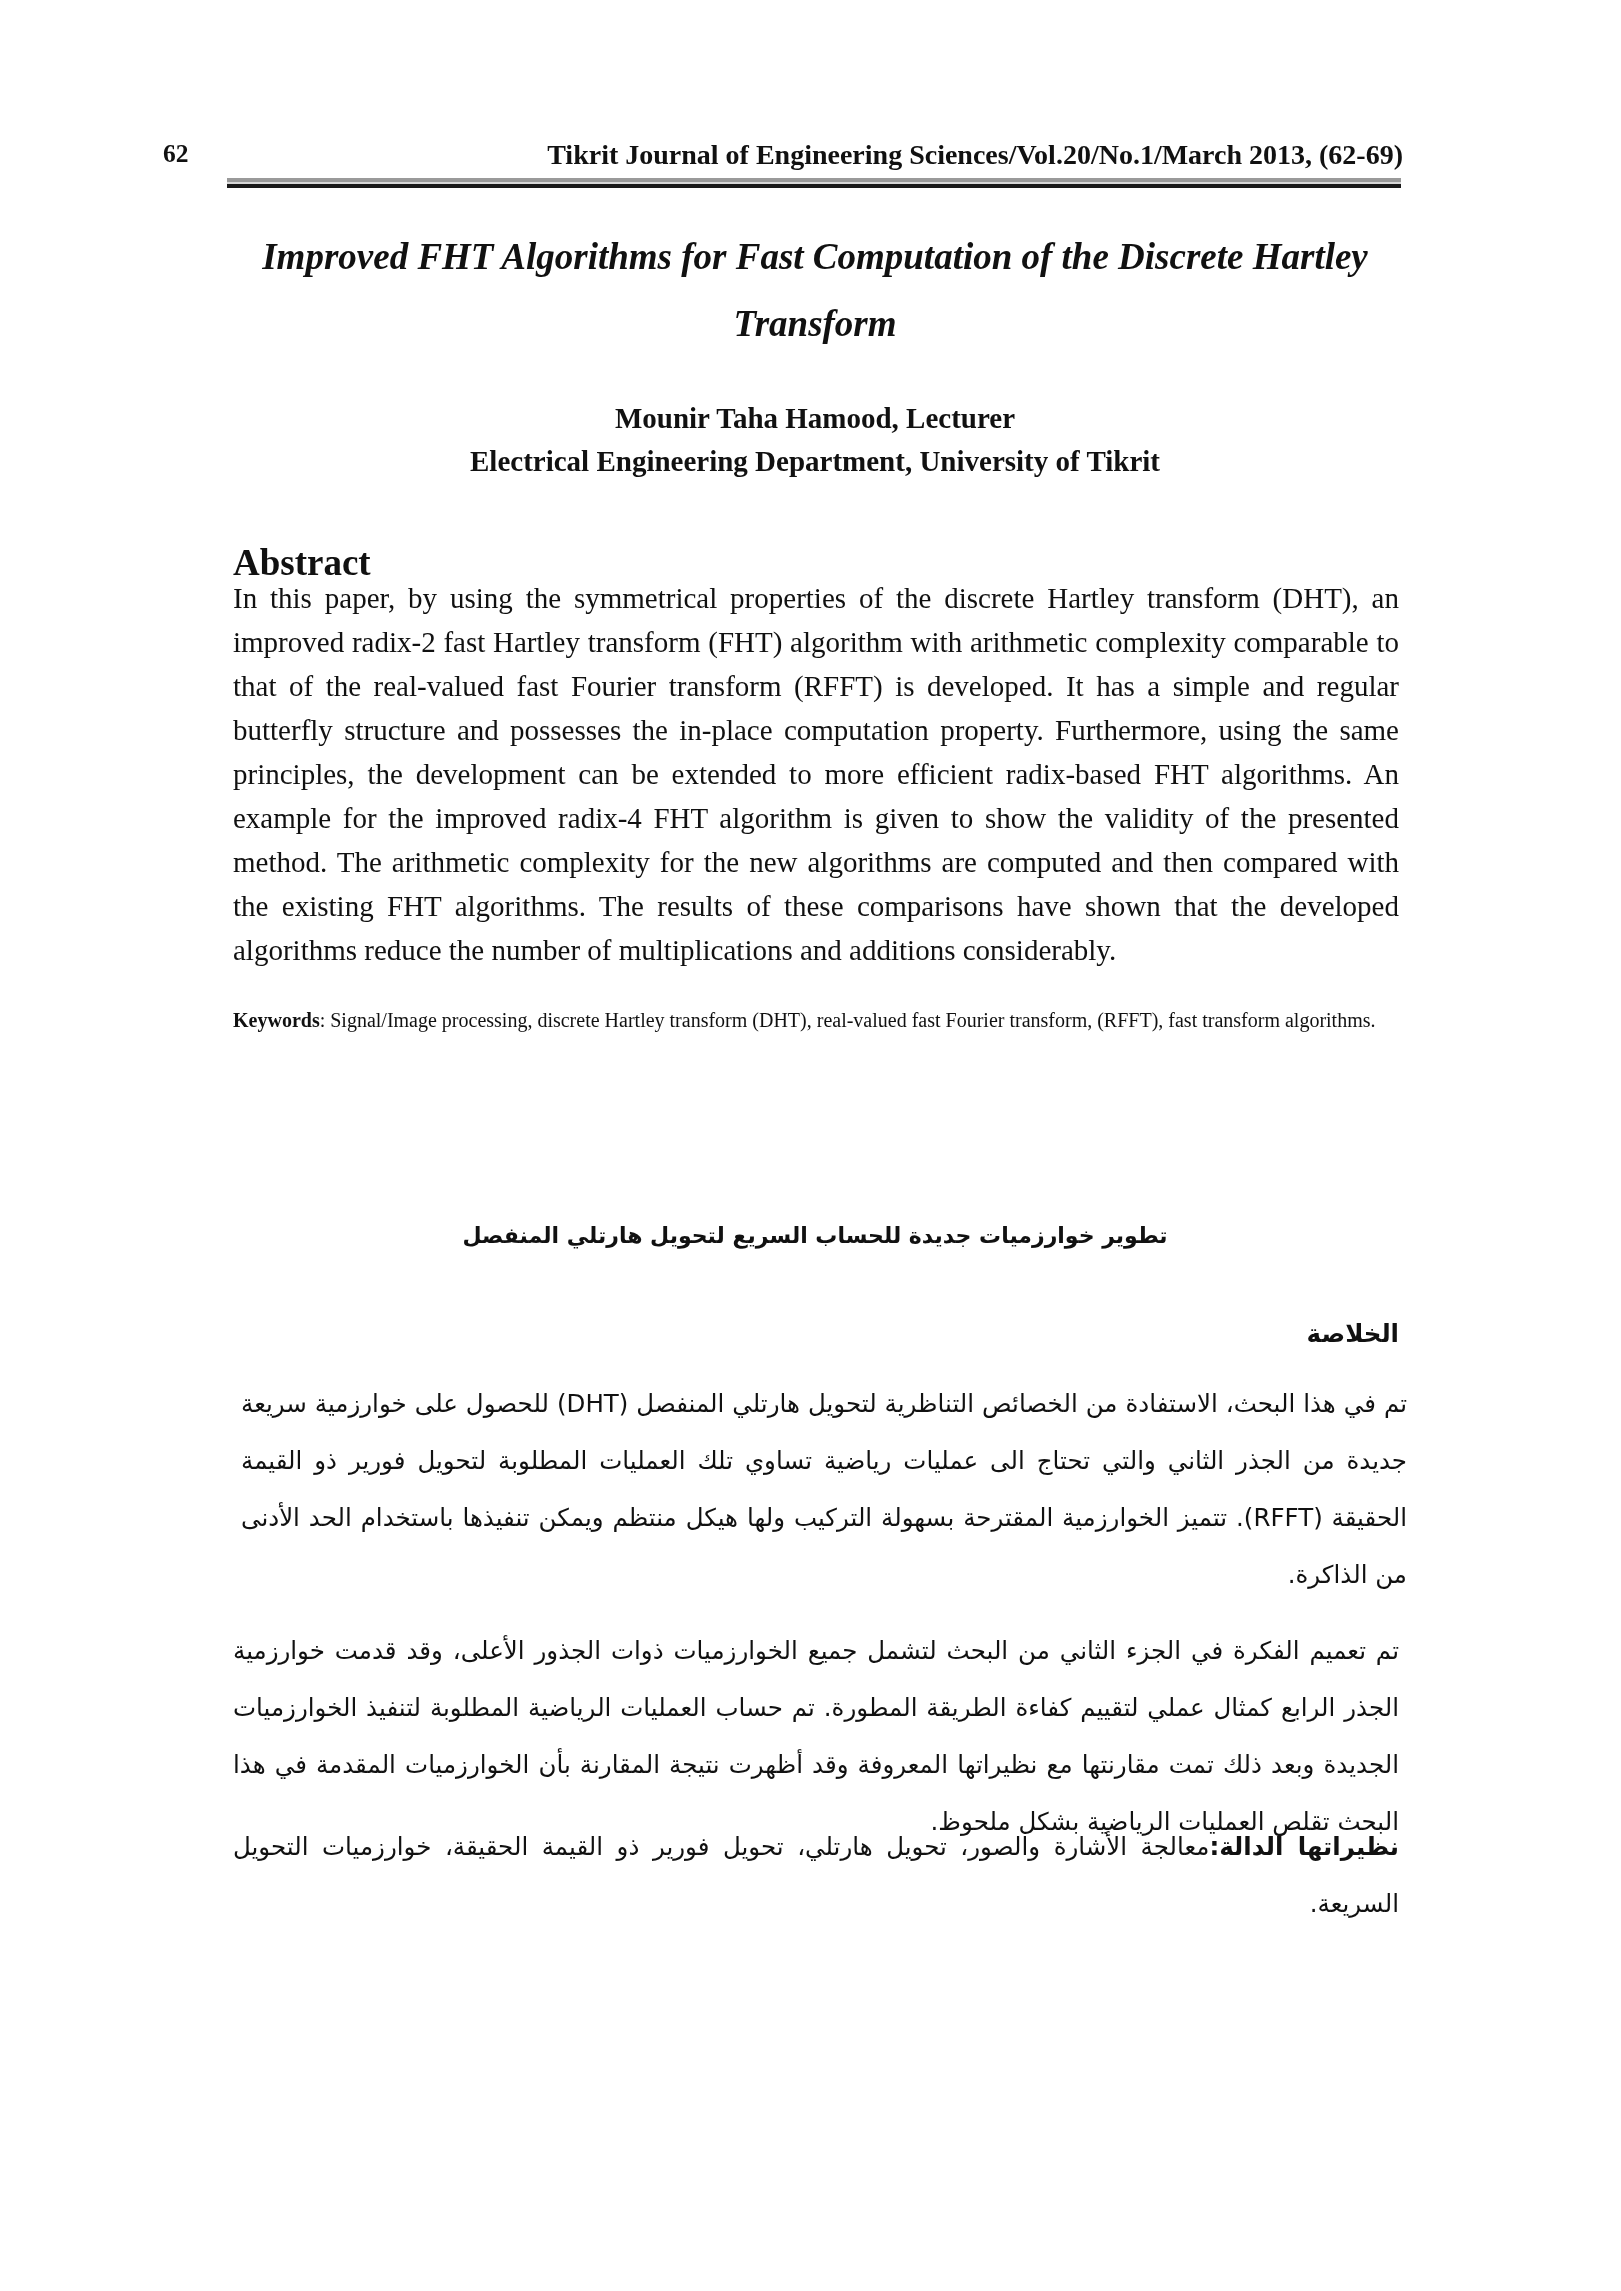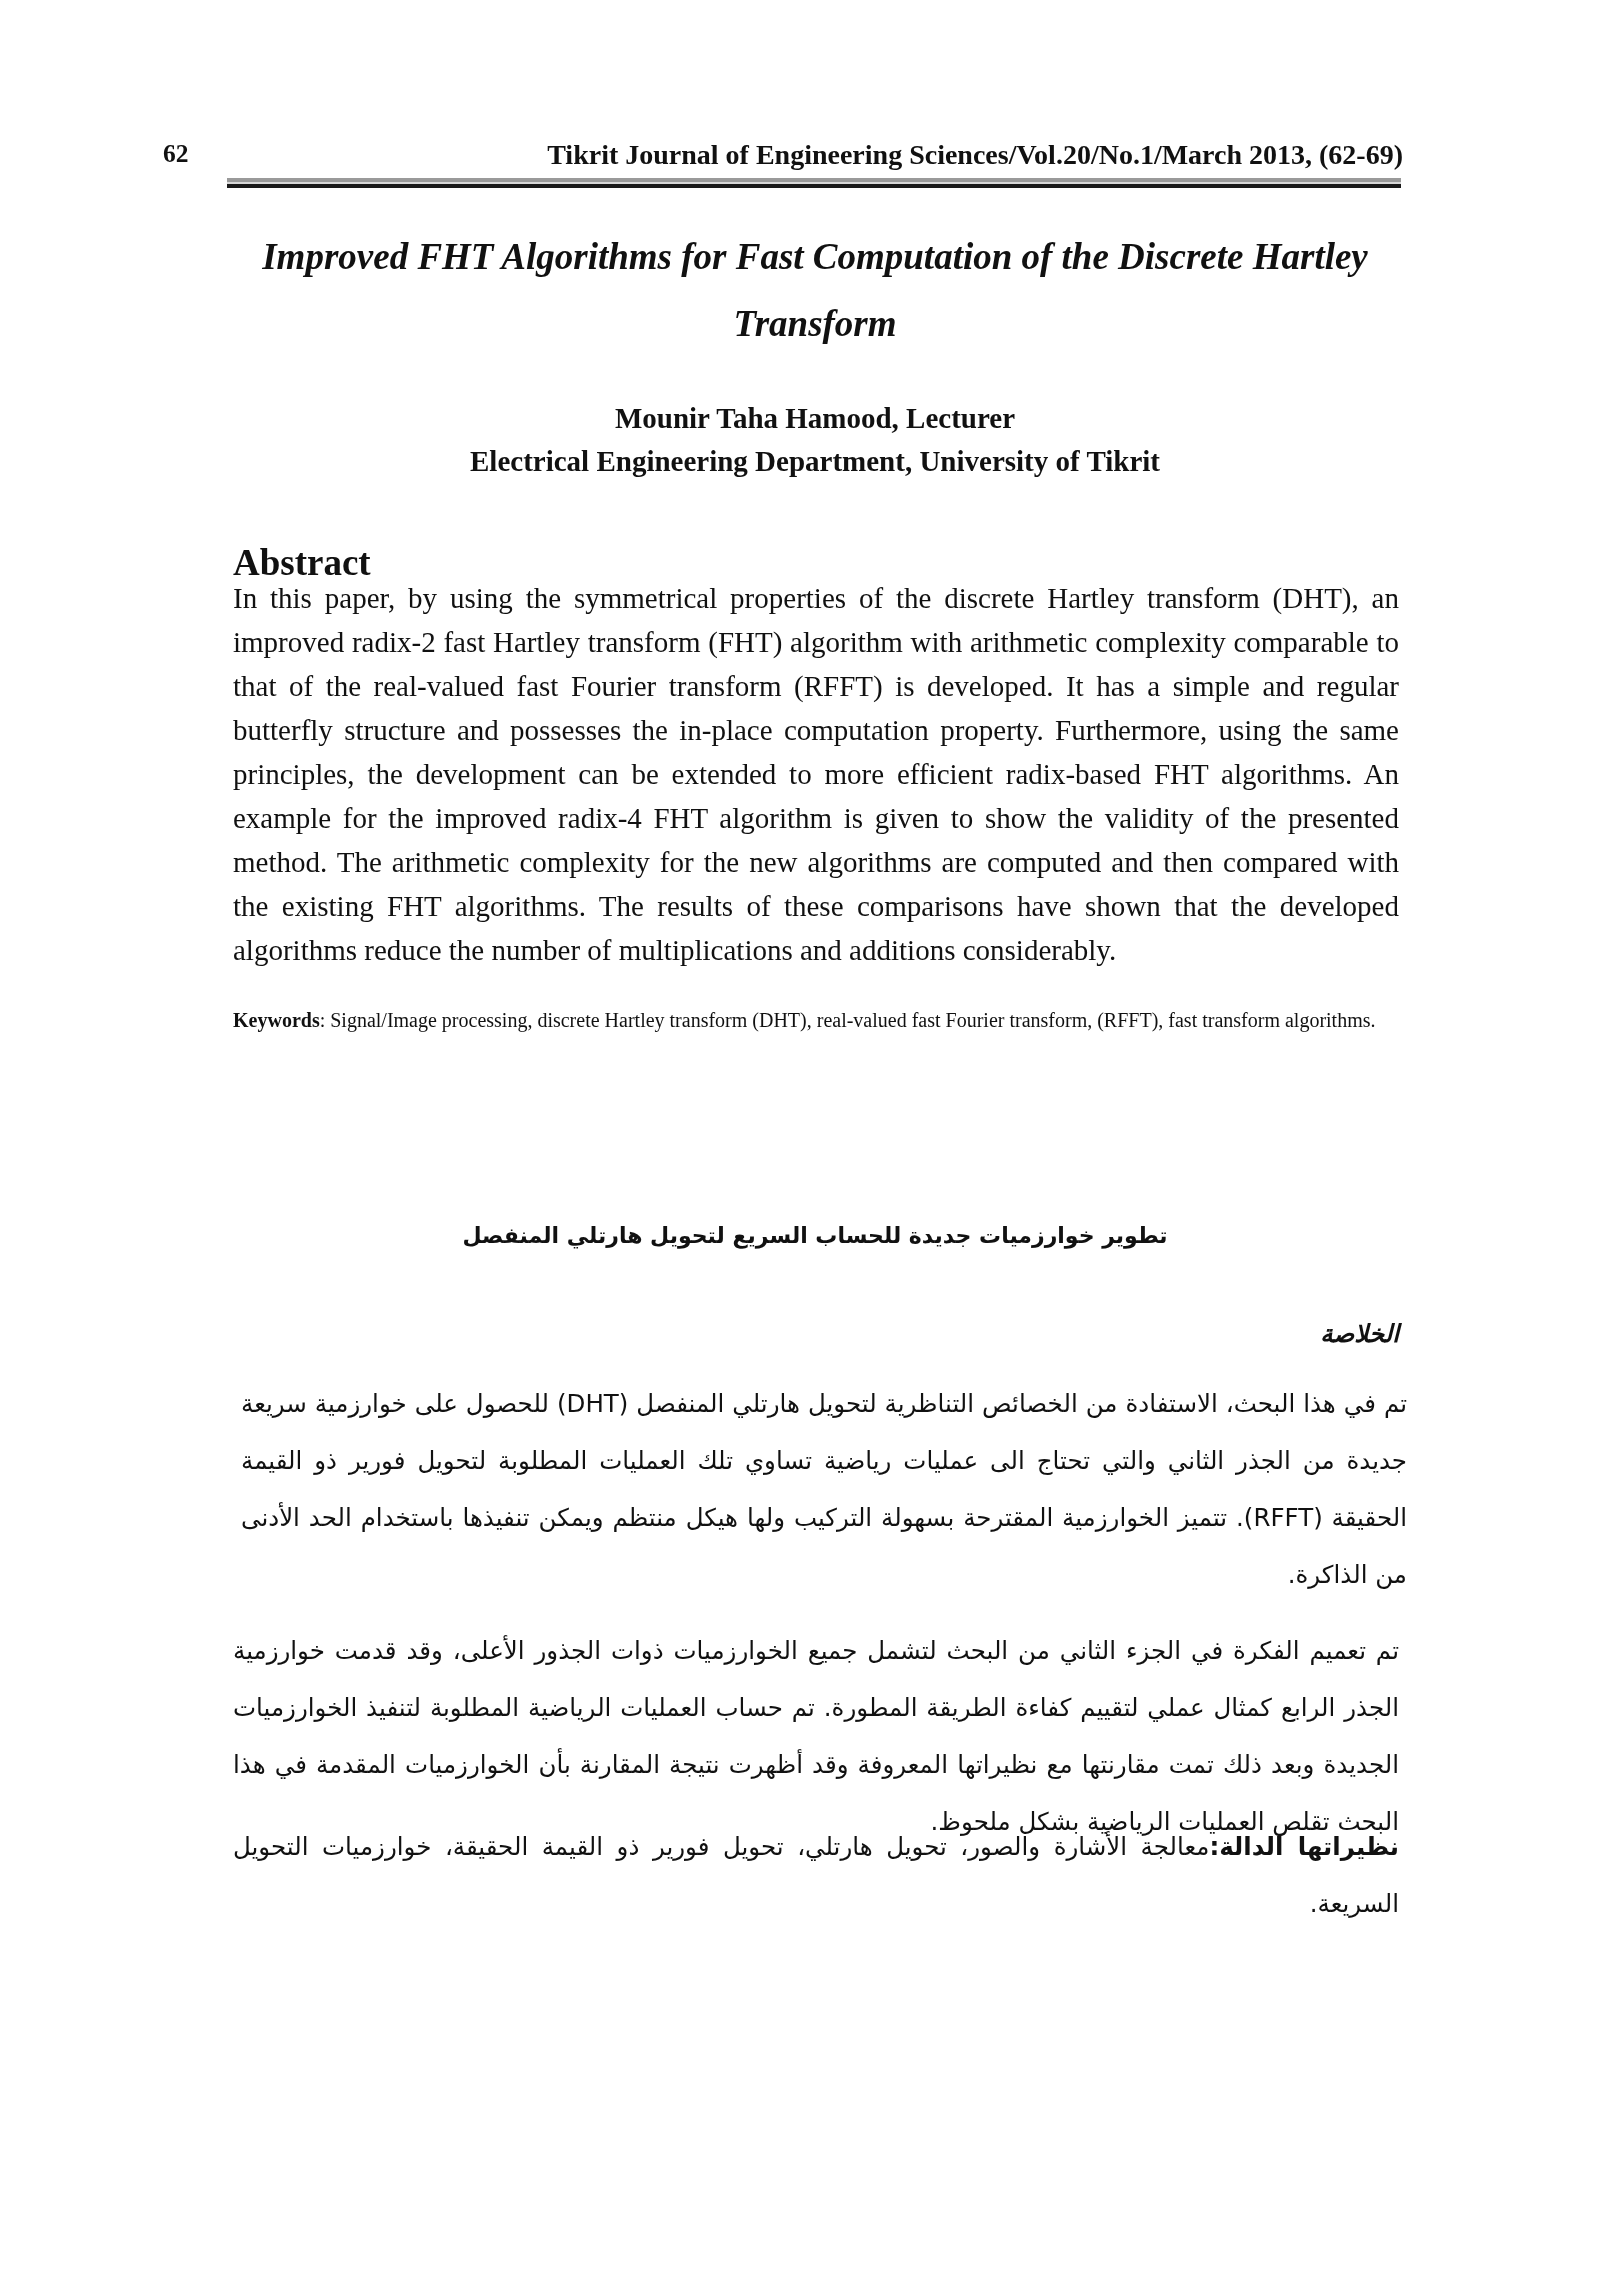--- a/index.html
+++ b/index.html
@@ -12,21 +12,21 @@
   .header-rule .r2 { height: 2px; background: #d8d8d8; }
   .header-rule .r3 { height: 3.9px; background: #1a1a1a; }
   .title { position: absolute; left: 227px; width: 1176px; top: 223px; text-align: center; font-size: 37px; font-weight: bold; font-style: italic; line-height: 67px; }
   .author { position: absolute; left: 227px; width: 1176px; top: 397px; text-align: center; font-size: 29px; font-weight: bold; line-height: 43px; }
   .section-heading { position: absolute; left: 233px; top: 541px; font-size: 37px; font-weight: bold; }
   .abstract-body { position: absolute; left: 233px; width: 1166px; top: 576px; font-size: 29px; line-height: 44px; text-align: justify; }
   .keywords { position: absolute; left: 233px; width: 1166px; top: 1002px; font-size: 20px; line-height: 37px; text-align: justify; }
   .keywords .kw-label { font-weight: bold; }
   .ar { font-family: "DejaVu Sans", sans-serif; direction: rtl; }
   .ar-title { position: absolute; left: 227px; width: 1176px; top: 1223px; text-align: center; font-size: 22px; font-weight: bold; }
-  .ar-heading { position: absolute; right: 222px; top: 1319px; font-size: 24.5px; font-weight: bold; text-align: right; font-style: italic; }
+  .ar-heading { position: absolute; right: 222px; top: 1319px; font-size: 24.5px; font-weight: bold; text-align: right; }
   .ar-para { position: absolute; left: 233px; width: 1166px; font-size: 24.5px; line-height: 57px; text-align: justify; text-align-last: right; }
   .ar-p1 { top: 1367px; }
   .ar-p2 { top: 1622px; }
   .ar-kw { top: 1818px; }
   .ar-kw .kw-label { font-weight: bold; }
 </style>
 </head>
 <body>
 
 <div class="page">

